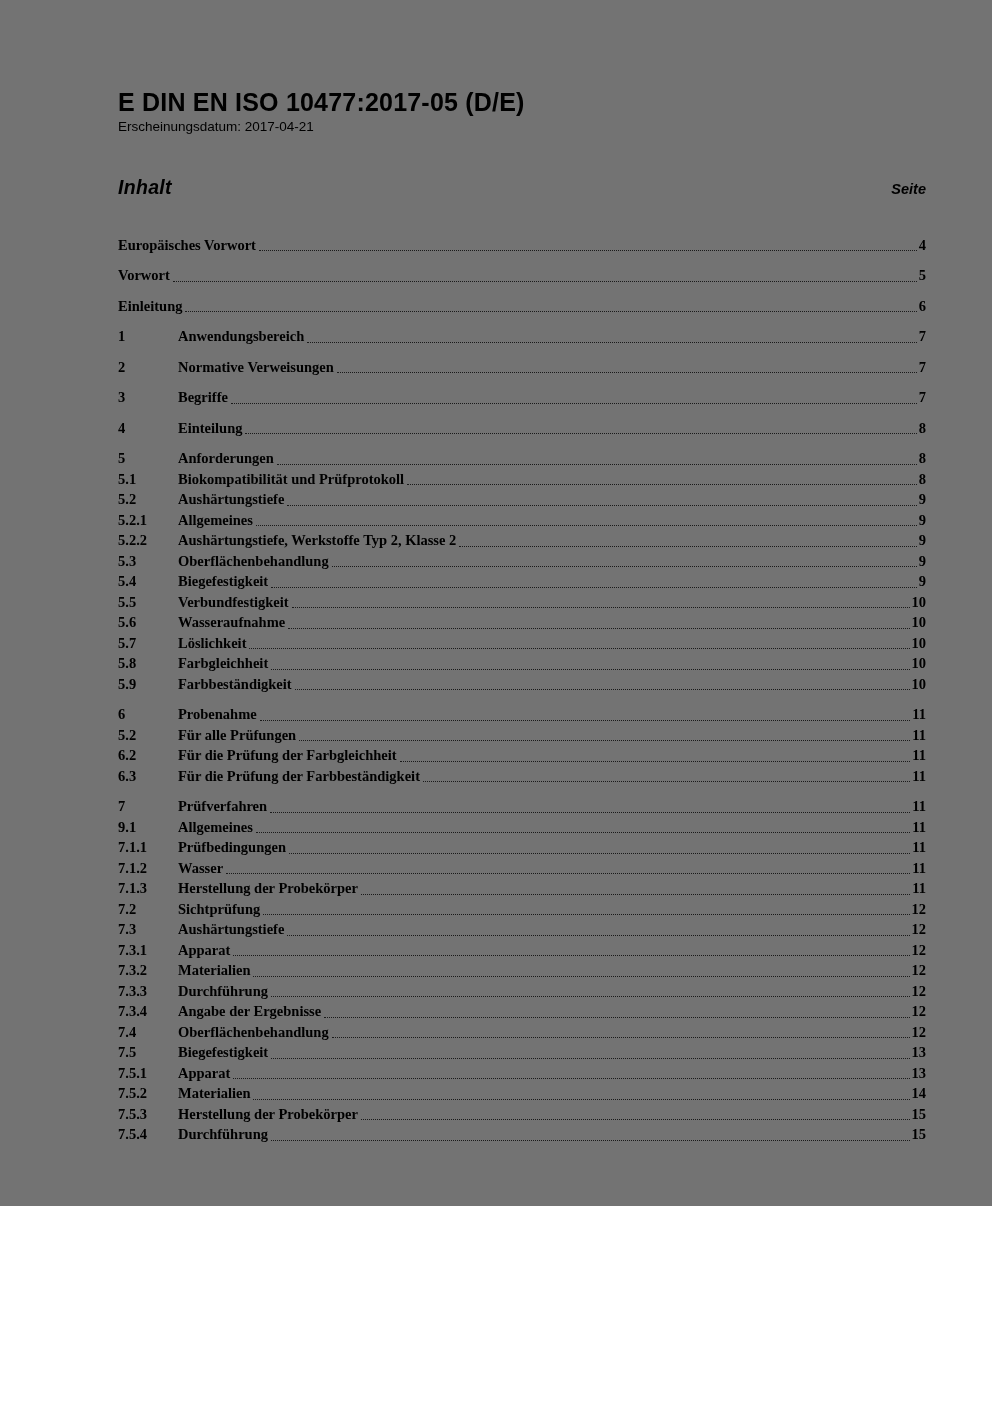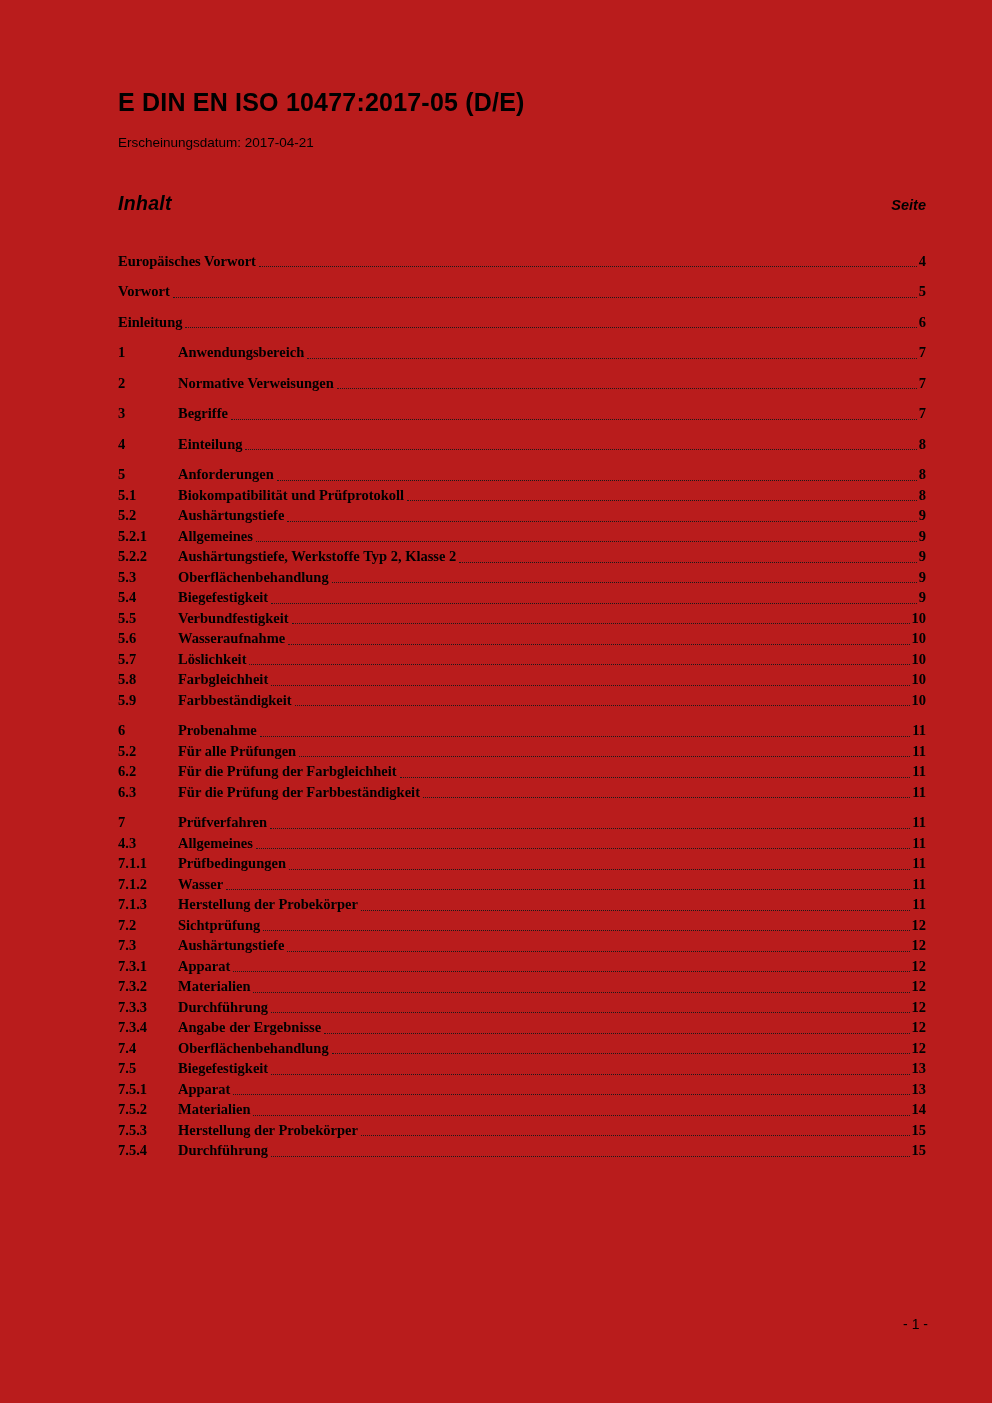--- a/index.html
+++ b/index.html
@@ -3,38 +3,38 @@
 <meta charset="utf-8">
 <style>
   html, body {
     margin: 0;
     padding: 0;
     background: #ffffff;
   }
   .page {
     position: relative;
     width: 992px;
-    height: 1403px;
+    height: 1206px;
     box-sizing: border-box;
     padding: 88px 66px 0 118px;
-    background: #b91c1c;
+    background: #737373;
     color: #000000;
     font-family: "Liberation Sans", sans-serif;
     overflow: hidden;
   }
   .doc-title {
     font-size: 25px;
     font-weight: bold;
     line-height: 1.15;
     margin: 0;
     letter-spacing: 0.2px;
   }
   .pub-date {
     font-size: 13.5px;
-    margin-top: 18px;
+    margin-top: 2px;
   }
   .title-de {
     font-size: 17px;
     font-weight: bold;
     line-height: 1.32;
     margin-top: 25px;
     max-width: 810px;
   }
   .title-en {
     font-size: 17px;
@@ -252,21 +252,21 @@
         <span class="toc-dots"></span>
         <span class="toc-page">11</span>
       </div>
       <div class="toc-row toc-gap">
         <span class="toc-num">7</span>
         <span class="toc-label">Prüfverfahren</span>
         <span class="toc-dots"></span>
         <span class="toc-page">11</span>
       </div>
       <div class="toc-row">
-        <span class="toc-num">4.3</span>
+        <span class="toc-num">9.1</span>
         <span class="toc-label">Allgemeines</span>
         <span class="toc-dots"></span>
         <span class="toc-page">11</span>
       </div>
       <div class="toc-row">
         <span class="toc-num">7.1.1</span>
         <span class="toc-label">Prüfbedingungen</span>
         <span class="toc-dots"></span>
         <span class="toc-page">11</span>
       </div>

